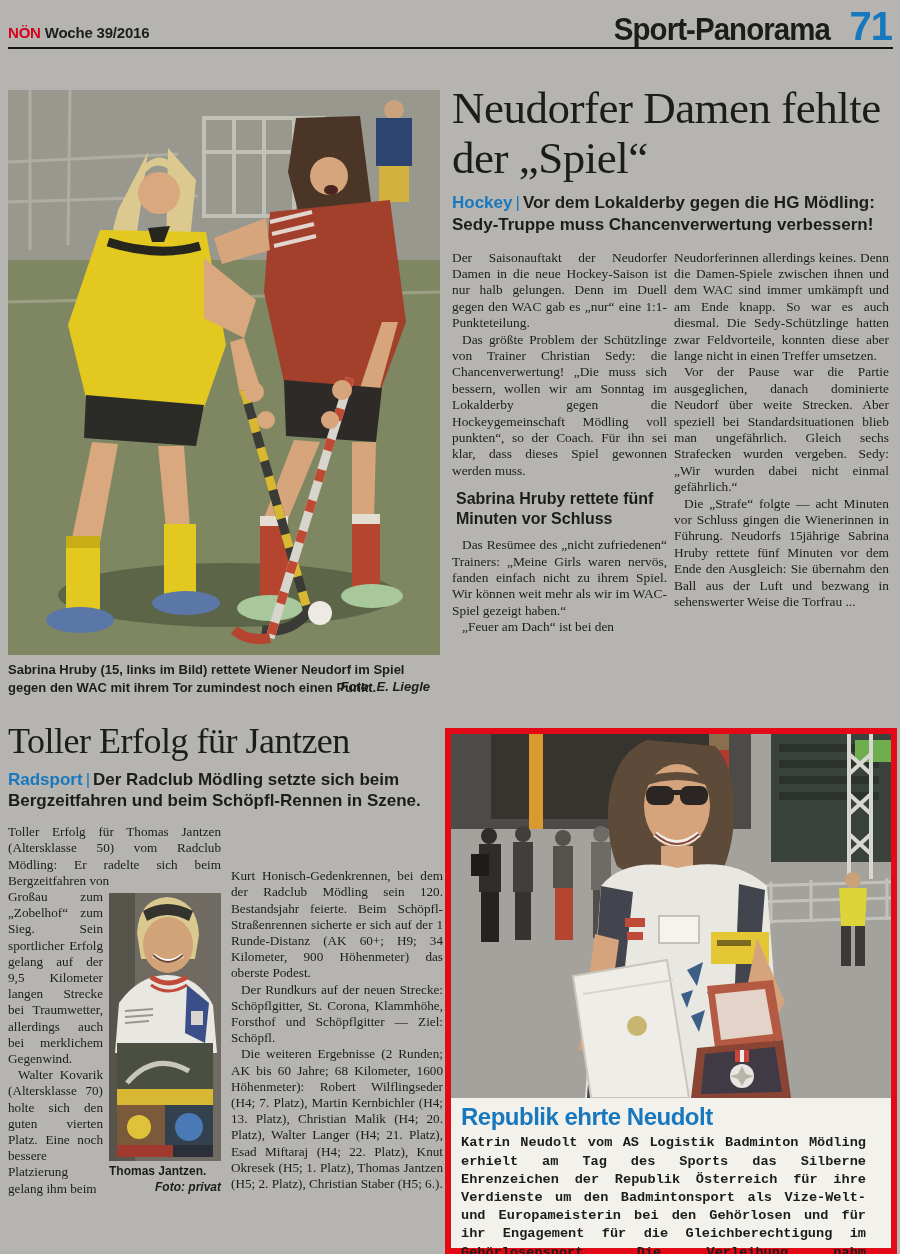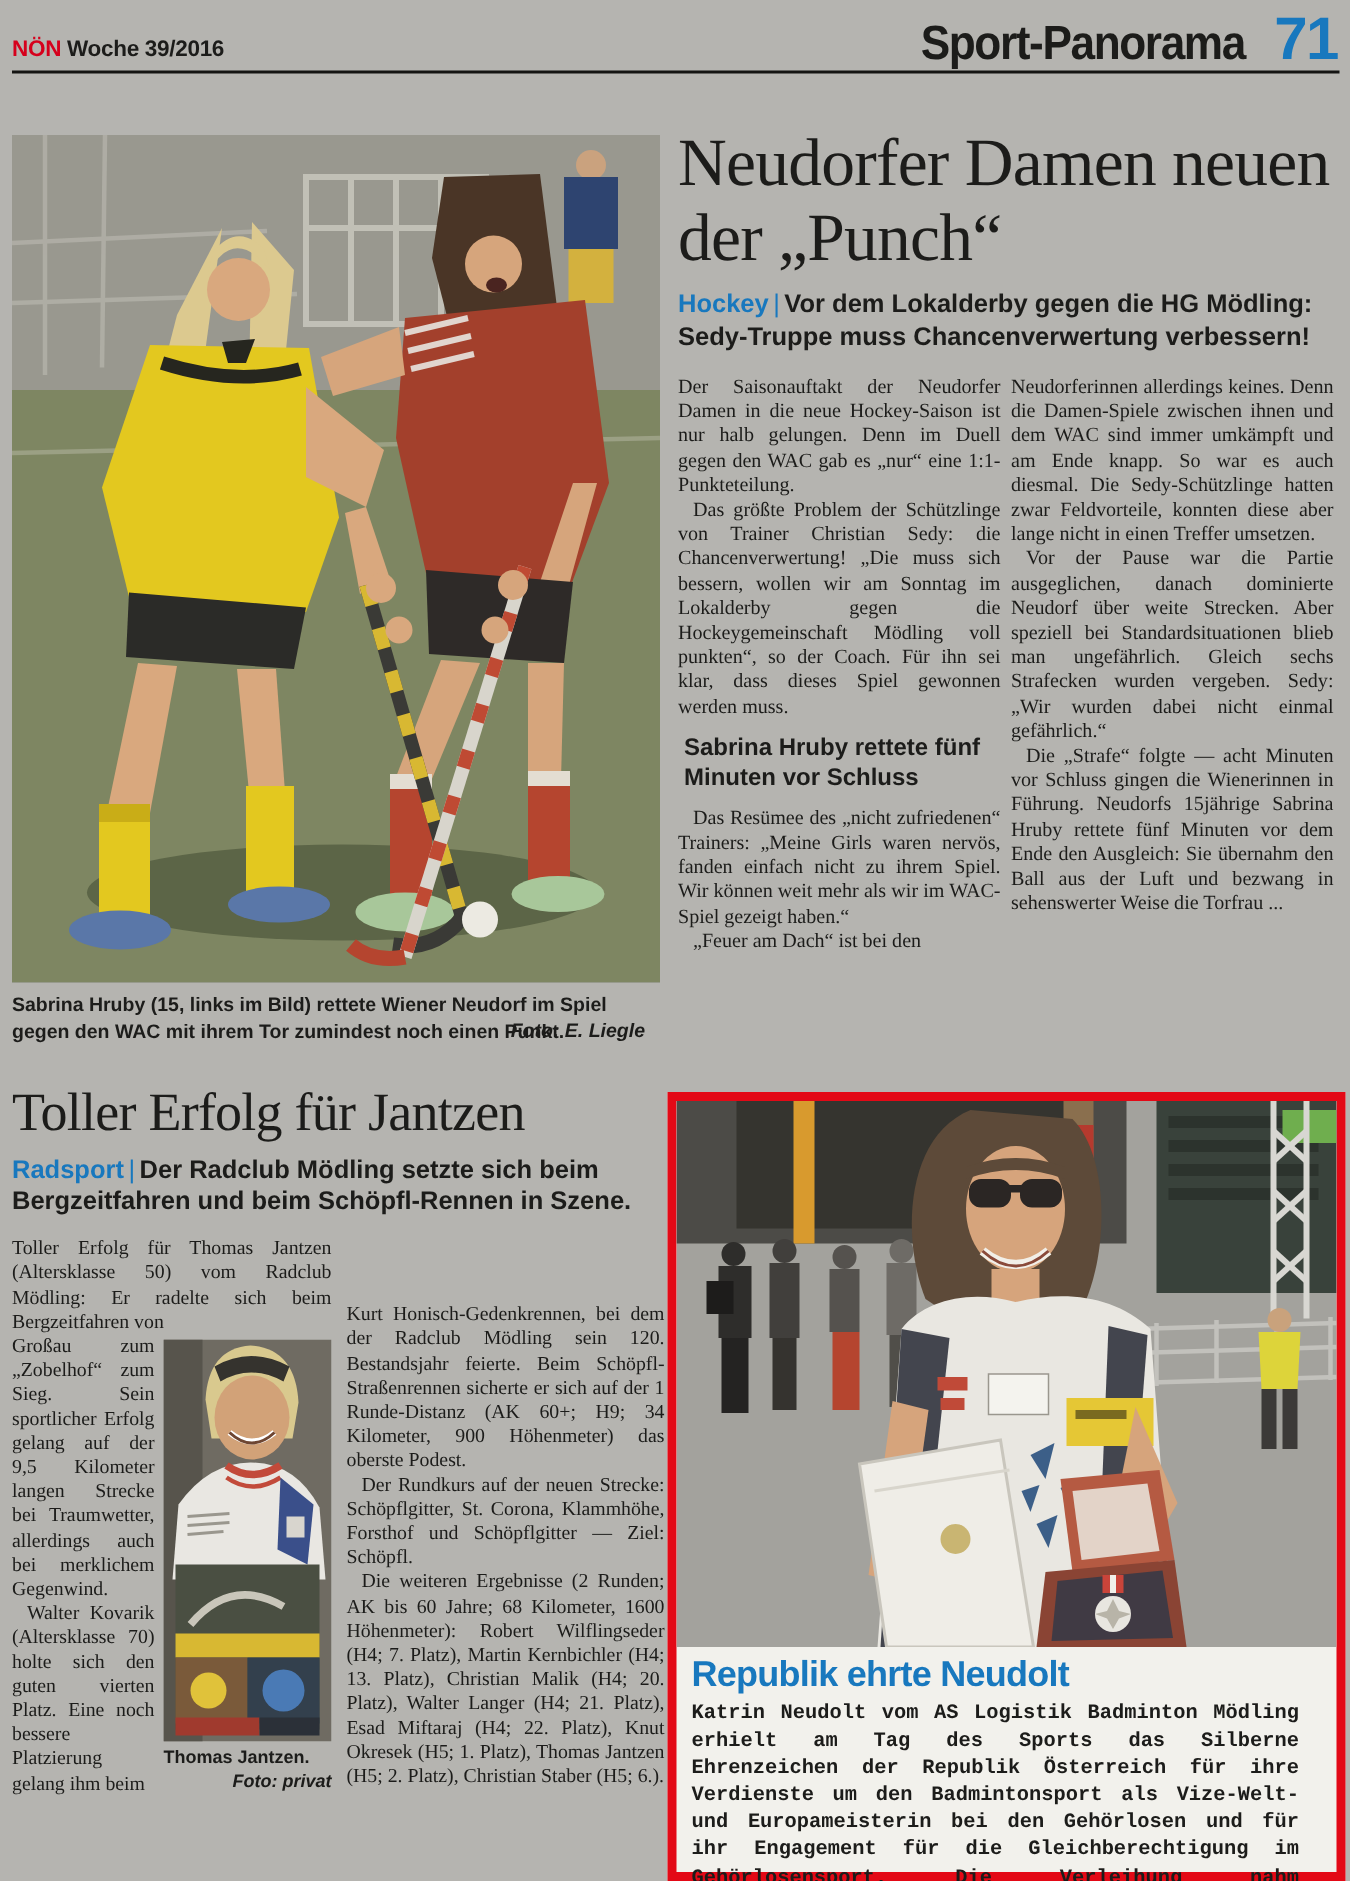--- a/index.html
+++ b/index.html
@@ -160,21 +160,21 @@
       <circle cx="312" cy="523" r="12" fill="#eceae2"></circle>
     </g>
   </svg>
 </div>
 <div class="hockey-caption cap-wrap">
   <span>Sabrina Hruby (15, links im Bild) rettete Wiener Neudorf im Spiel gegen den WAC mit ihrem Tor zumindest noch einen Punkt.</span>
   <span class="credit cap-credit">Foto: E. Liegle</span>
 </div>
 
 <div class="hockey-article">
-  <h1 class="headline">Neudorfer Damen neuen der „Punch“</h1>
+  <h1 class="headline">Neudorfer Damen fehlte der „Spiel“</h1>
   <div class="lead">
     <span class="kicker">Hockey</span><span class="sep">|</span><span>Vor dem Lokalderby gegen die HG Mödling: Sedy-Truppe muss Chancenverwertung verbessern!</span>
   </div>
   <div class="cols">
     <div class="col">
       <p>Der Saisonauftakt der Neudorfer Damen in die neue Hockey-Saison ist nur halb gelungen. Denn im Duell gegen den WAC gab es „nur“ eine 1:1-Punkteteilung.</p>
       <p class="ind">Das größte Problem der Schützlinge von Trainer Christian Sedy: die Chancenverwertung! „Die muss sich bessern, wollen wir am Sonntag im Lokalderby gegen die Hockeygemeinschaft Mödling voll punkten“, so der Coach. Für ihn sei klar, dass dieses Spiel gewonnen werden muss.</p>
       <div class="subhead">Sabrina Hruby rettete fünf Minuten vor Schluss</div>
       <p class="ind">Das Resümee des „nicht zufriedenen“ Trainers: „Meine Girls waren nervös, fanden einfach nicht zu ihrem Spiel. Wir können weit mehr als wir im WAC-Spiel gezeigt haben.“</p>
       <p class="ind">„Feuer am Dach“ ist bei den</p>

